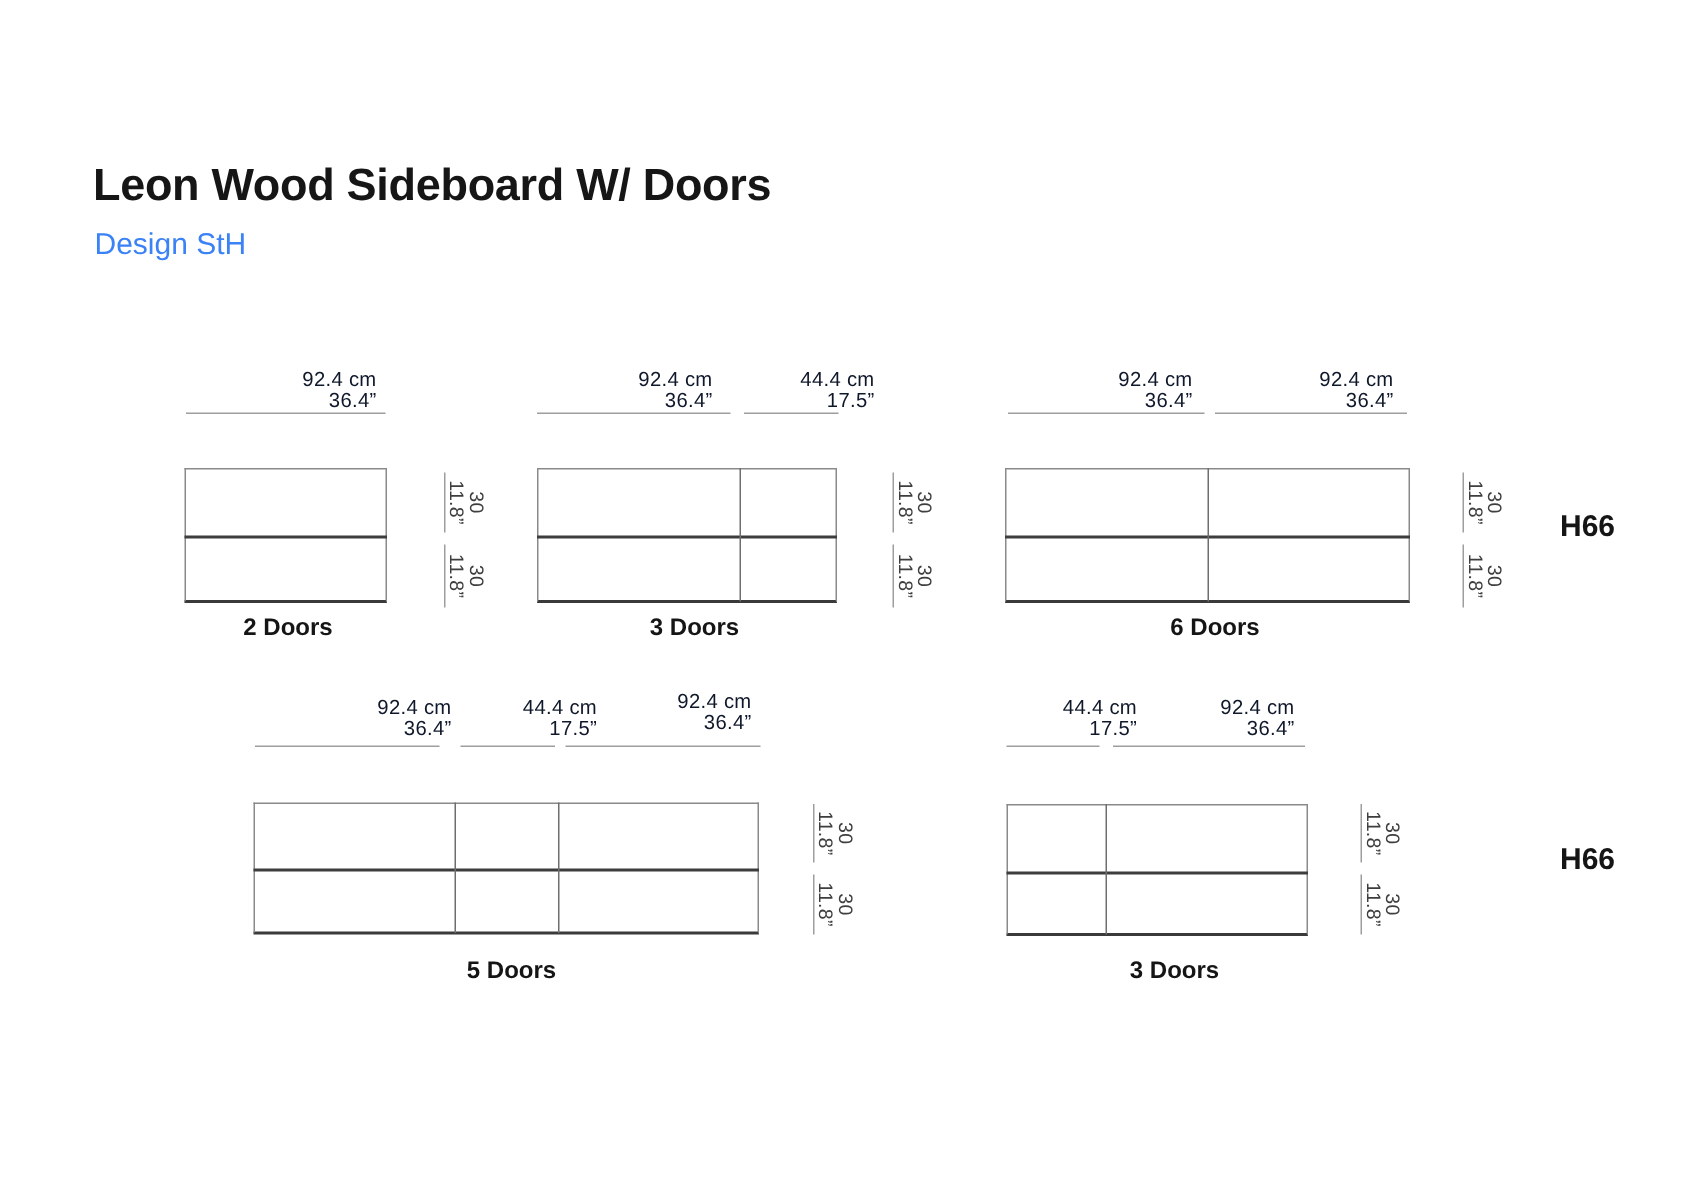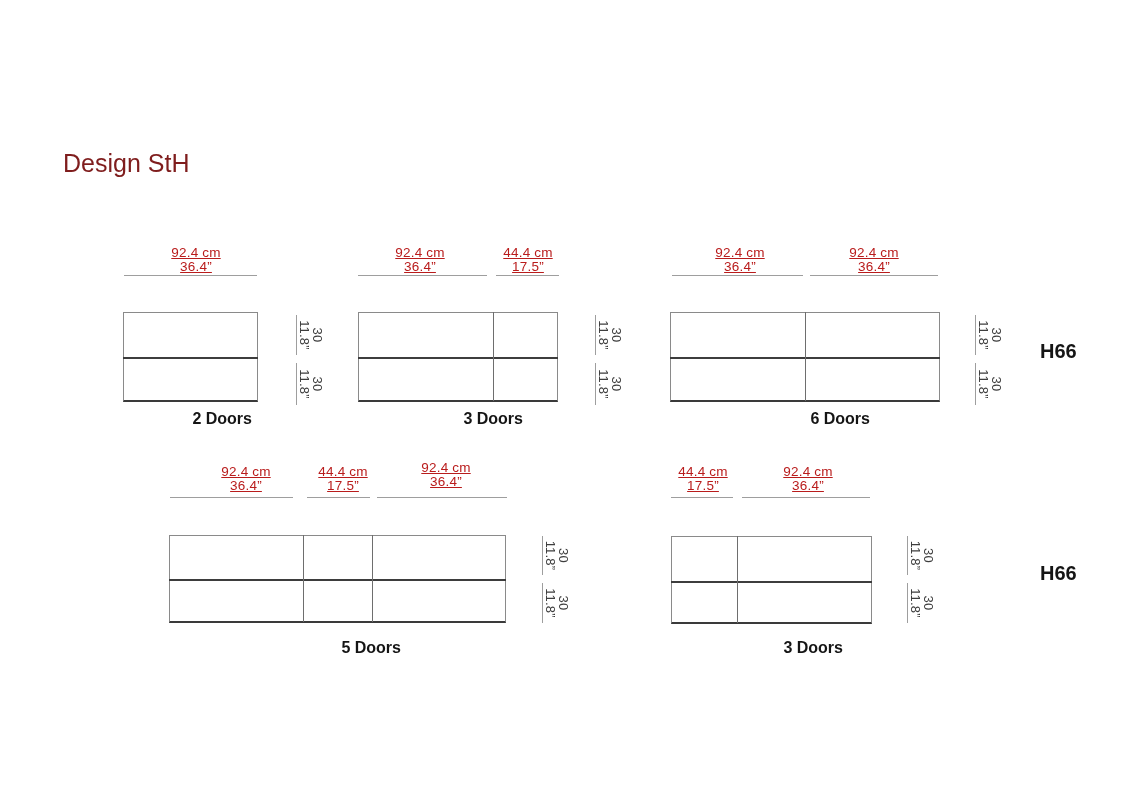--- a/index.html
+++ b/index.html
@@ -1,42 +1,43 @@
 <!DOCTYPE html>
 <html><head>
 <meta charset="utf-8">
 <style>
   html,body{margin:0;padding:0;background:#ffffff;}
   .page{position:relative;width:1136px;height:800px;background:#ffffff;overflow:hidden;
         font-family:"Liberation Sans", sans-serif;}
   .title{position:absolute;left:62px;top:107px;font-size:30px;line-height:34px;
          font-weight:bold;color:#161616;letter-spacing:-0.2px;}
-  .subtitle{position:absolute;left:63px;top:150px;font-size:25px;line-height:26px;
-            color:#7f1d1d;}
+  .subtitle{position:absolute;left:63px;top:150px;font-size:20px;line-height:26px;
+            color:#3b82f6;}
   .caption{position:absolute;left:414px;top:685px;width:300px;text-align:center;
            font-size:23px;color:#202020;}
-  .dim-text{position:absolute;width:110px;text-align:center;font-size:13.5px;
-            line-height:14px;color:#b91c1c;letter-spacing:0.2px;text-decoration:underline;}
+  .dim-text{position:absolute;width:110px;text-align:right;font-size:13.5px;
+            line-height:14px;color:#0f172a;letter-spacing:0.2px;}
   .dim-line{position:absolute;height:1px;background:#9e9e9e;}
   .box{position:absolute;border:1px solid #8a8a8a;border-bottom:2px solid #3a3a3a;
        box-sizing:border-box;background:#ffffff;}
   .hdiv{position:absolute;left:-1px;right:-1px;height:2px;background:#3d3d3d;}
   .vdiv{position:absolute;top:-1px;bottom:-1px;width:1px;background:#6e6e6e;}
   .vdim{position:absolute;transform-origin:0 0;transform:rotate(90deg);
         border-bottom:1px solid #9e9e9e;padding-bottom:1px;text-align:center;
         font-size:13px;line-height:13px;color:#3e3e3e;letter-spacing:0.2px;}
-  .door-label{position:absolute;width:120px;text-align:right;font-weight:bold;
+  .door-label{position:absolute;width:120px;text-align:center;font-weight:bold;
               font-size:16px;color:#151515;}
   .h66{position:absolute;font-weight:bold;font-size:20px;color:#151515;}
 </style>
 </head>
 <body>
 
 <div class="page">
 
+  <div class="title">Leon Wood Sideboard W/ Doors</div>
   <div class="subtitle">Design StH</div>
 
   <div>
     <div class="dim-text" style="left:141px;top:246px;">
       <div>92.4 cm</div>
       <div>36.4”</div>
     </div>
     <div class="dim-line" style="left:124px;top:275px;width:133px;"></div>
     <div class="box" style="left:123px;top:312px;width:135px;height:90px;">
       <div class="hdiv" style="top:44px;"></div>

